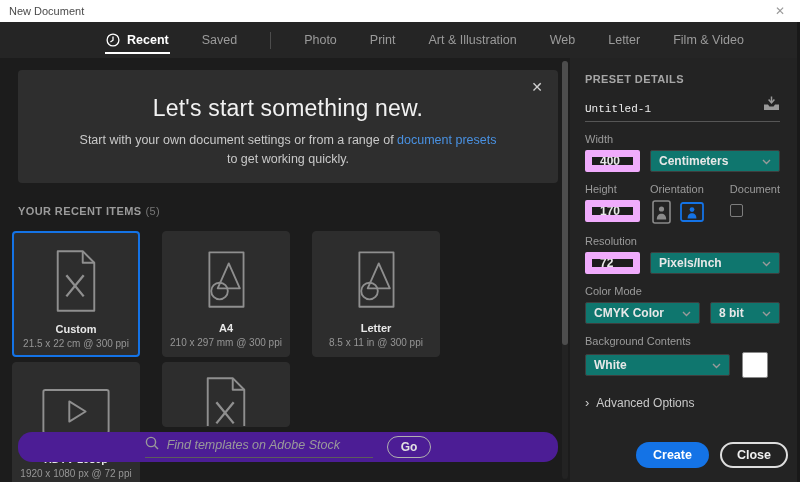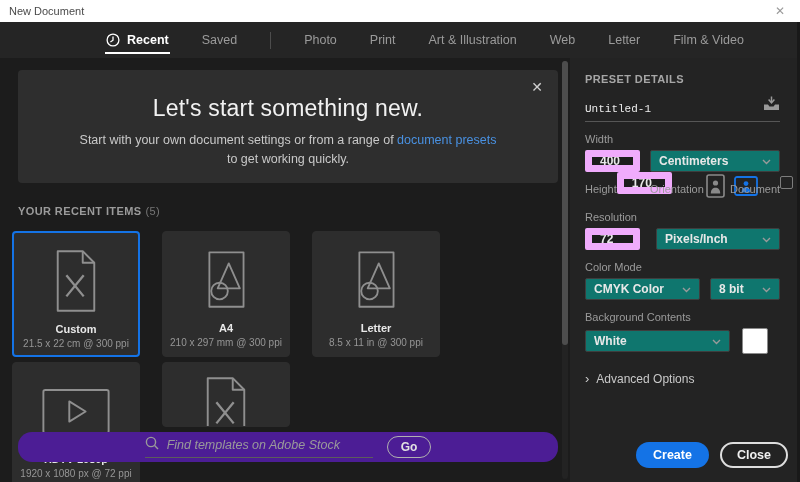--- a/index.html
+++ b/index.html
@@ -55,21 +55,21 @@
   .scroll-thumb { width:6px; height:284px; background:#4d4d4d; border-radius:3px; }
 
   
   .preset-heading { margin:15px 0 11px; font-size:11px; font-weight:bold; color:#a6a6a6; letter-spacing:0.4px; }
   .docname-row { display:flex; align-items:flex-end; justify-content:space-between; border-bottom:1px solid #565656; padding-bottom:6px; }
   .docname { background:transparent; border:none; outline:none; font-size:11px; color:#ececec; width:160px; font-family:Liberation Mono, monospace; }
   .field-label { font-size:11px; color:#9b9b9b; margin:11px 0 5px; }
   .num-input { width:55px; height:22px; background:#1d1d1d; border:7px solid #f0abfc; border-radius:2px; color:#e8e8e8; font-size:12px; font-weight:bold; padding:0 8px; font-family:"Liberation Sans",sans-serif; outline:none; }
   .dropdown { height:22px; background:#0f766e; border:1px solid #3e3e3e; border-radius:2px; color:#e8e8e8; font-size:12px; font-weight:bold; display:flex; align-items:center; justify-content:space-between; padding:0 8px; cursor:default; }
   .row { display:flex; }
-  .col { display:flex; flex-direction:row; }
+  .col { display:flex; flex-direction:column; }
   .orient-group { display:flex; gap:6px; align-items:center; }
   .orient-btn { width:24px; height:24px; background:transparent; border:none; display:flex; align-items:center; justify-content:center; padding:0; cursor:default; }
   .checkbox { width:13px; height:13px; border:1px solid #7d7d7d; border-radius:2px; margin-top:4px; }
   .swatch { width:26px; height:26px; background:#ffffff; border:1px solid #8a8a8a; border-radius:2px; }
   .advanced { margin-top:17px; font-size:12px; color:#c9c9c9; display:flex; align-items:center; gap:7px; cursor:default; }
   .advanced .chev { font-size:13px; color:#cccccc; }
   .actions { position:absolute; right:12px; bottom:14px; display:flex; gap:11px; }
   .btn-create { background:#1473e6; border:none; color:#ffffff; font-size:12.5px; font-weight:bold; border-radius:14px; padding:6px 17px; cursor:default; font-family:"Liberation Sans",sans-serif; }
   .btn-close { background:transparent; border:2px solid #dedede; color:#f0f0f0; font-size:12.5px; font-weight:bold; border-radius:14px; padding:4px 15px; cursor:default; font-family:"Liberation Sans",sans-serif; }
 </style>
@@ -256,21 +256,21 @@
             </button>
         </div>
       </div>
       <div class="col" style="margin-left:10px;">
         <div class="field-label">Document</div>
         <span class="checkbox"></span>
       </div>
     </div>
 
     <div class="field-label">Resolution</div>
-    <div class="row" style="gap:16px;">
+    <div class="row" style="gap:10px;">
       <input class="num-input" value="72" style="">
       <div class="dropdown" style="width:130px;">
         <span>Pixels/Inch</span>
         <span><svg width="9" height="6" viewBox="0 0 9 6" fill="none" stroke="#9a9a9a" stroke-width="1.4">
               <path d="M1 1 L4.5 4.5 L8 1"></path>
             </svg></span>
       </div>
     </div>
 
     <div class="field-label">Color Mode</div>

